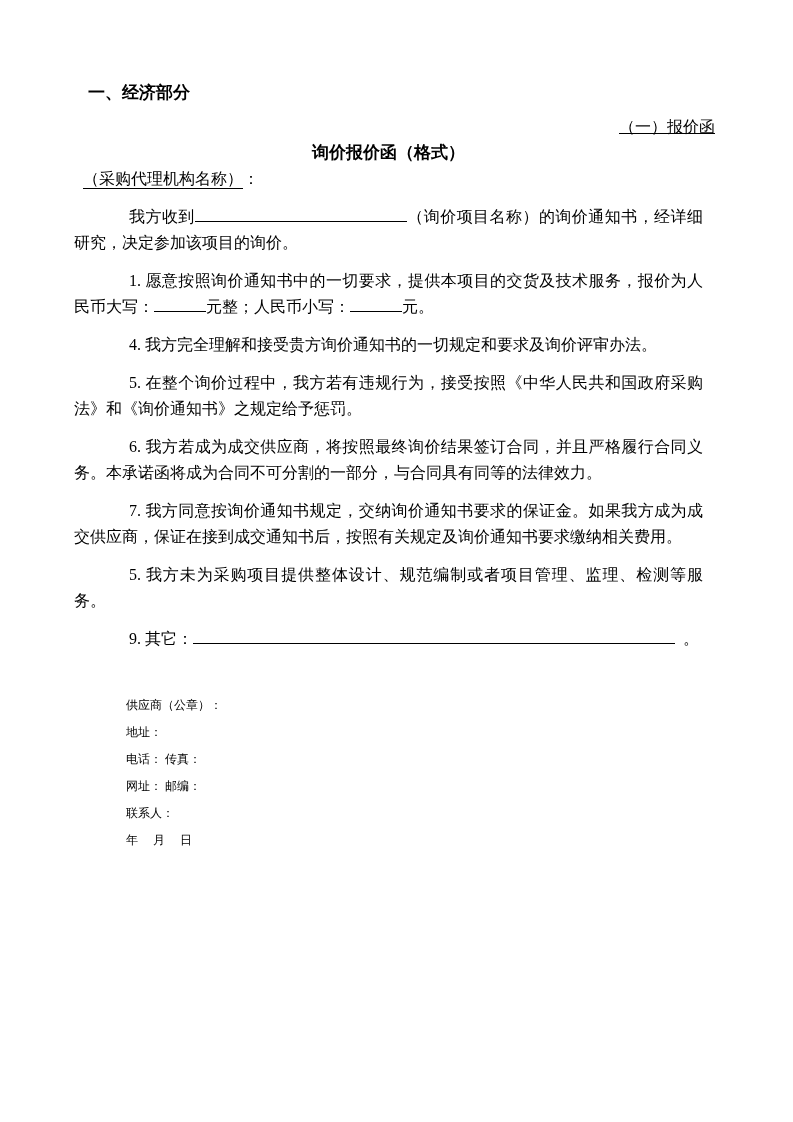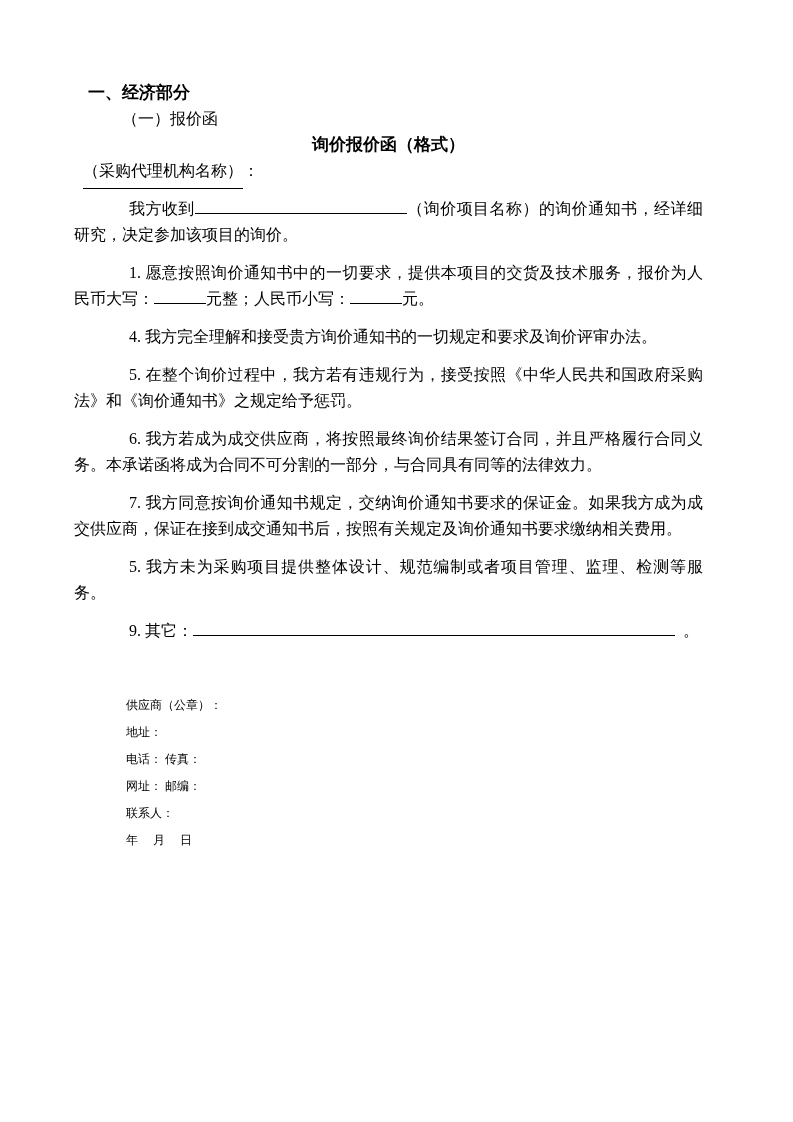--- a/index.html
+++ b/index.html
@@ -16,35 +16,36 @@
     left:62px;top:80px;width:653px;
     font-size:16px;line-height:26px;
     text-align:justify;
   }
   .section-heading{
     margin:0 0 0 26px;
     font-size:17px;font-weight:bold;
     text-align:left;line-height:26px;
   }
   .subsection-heading{
-    margin:0 0 0 60px;
-    text-align:left;
+    margin:8px 0 0 60px;
+    text-align:right;
+    text-decoration:underline;
   }
   .doc-title{
     text-align:center;
     font-weight:bold;
     font-size:17px;
   }
   .recipient{
     margin-left:21px;
     text-align:left;
   }
   .recipient .u{
     border-bottom:1px solid #000;
-    padding-bottom:9px;
+    padding-bottom:1px;
   }
   p.para{margin:12px;text-indent:55px;}
   .blank{
     display:inline-block;
     border-bottom:1px solid #000;
     height:15px;
     vertical-align:baseline;
   }
   .blank-project{width:212px;}
   .blank-amount{width:52px;}

